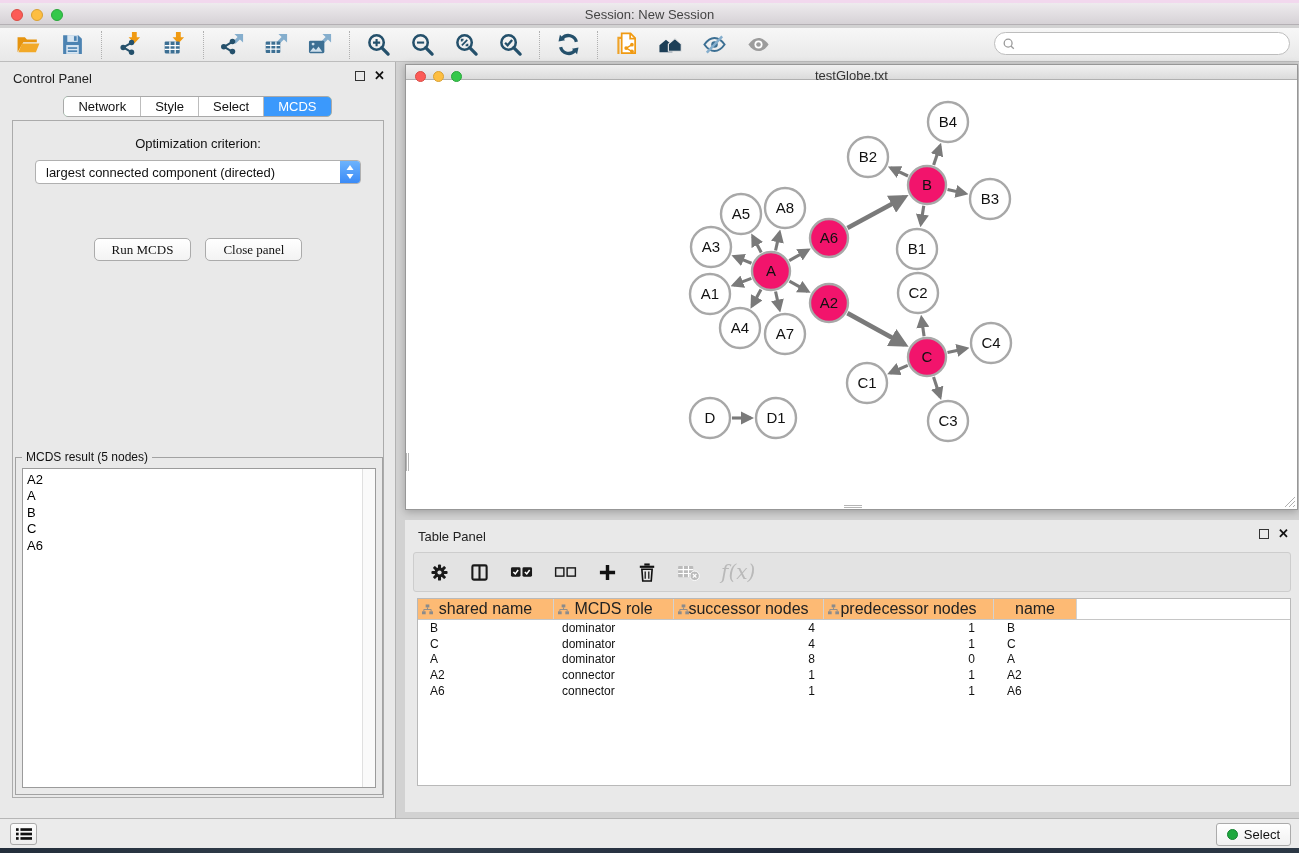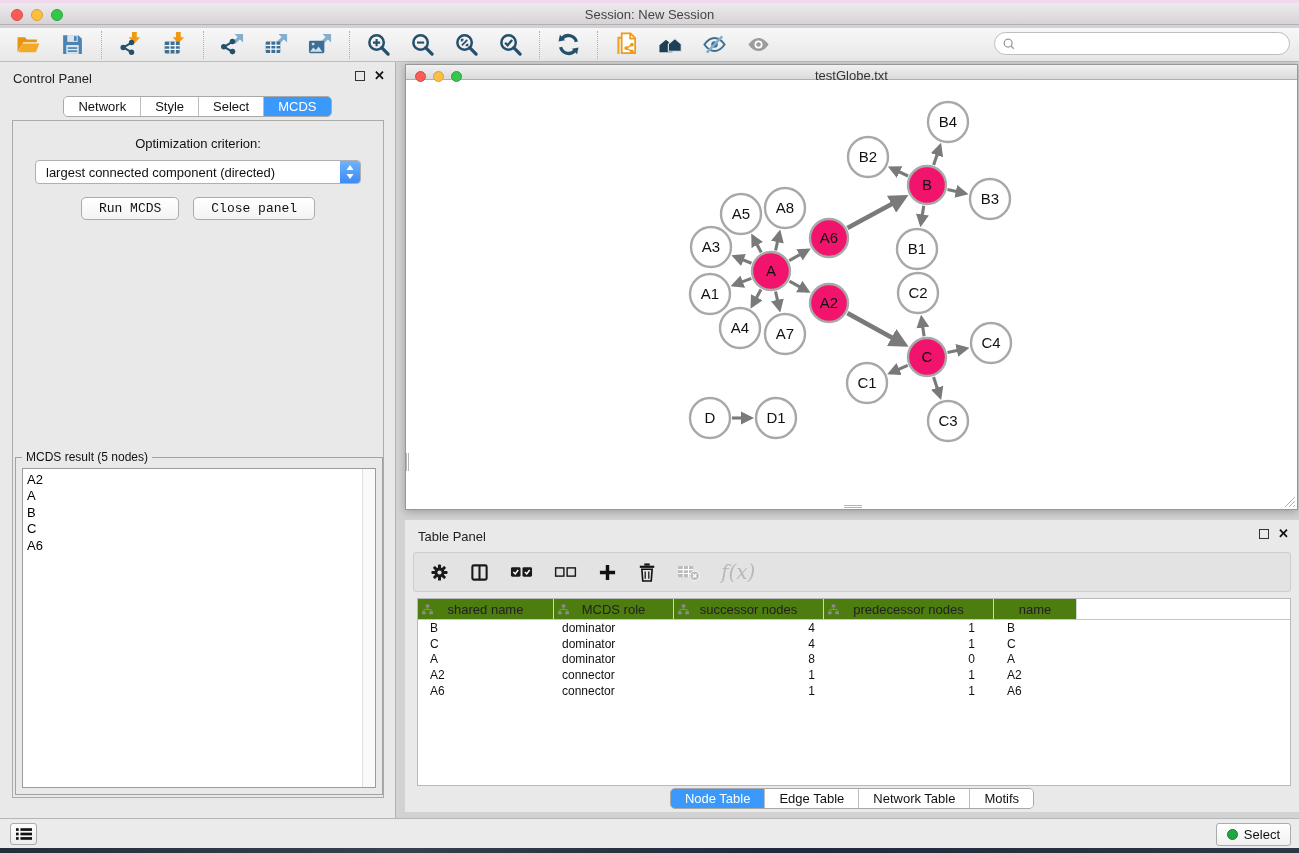--- a/index.html
+++ b/index.html
@@ -53,21 +53,21 @@
     border:1px solid #ababab; background:#e9e9e9; }
   .opt-label { text-align:center; margin-top:15px; font-size:13px; color:#111; }
   .mac-select { position:relative; margin:9px auto 0; width:326px; height:24px; background:#fff;
     border:1px solid #b0b0b0; border-radius:4px; display:flex; align-items:center; }
   .mac-select .sel-text { padding-left:10px; font-size:13px; color:#111; flex:1; }
   .mac-select .stepper { width:20px; height:22px; background:linear-gradient(#6db3fc,#3b8bf7); border-radius:0 3px 3px 0;
     display:flex; flex-direction:column; align-items:center; justify-content:center; color:#fff; }
   .stepper svg { width:10px; height:16px; }
   .btn-row { display:flex; justify-content:center; gap:14px; margin-top:13px; }
   .mac-btn { height:23px; background:linear-gradient(#ffffff,#f3f3f3); border:1px solid #ababab; border-radius:5px;
-    font-family:Liberation Mono, monospace; font-size:13px; color:#111; padding:0 17px; cursor:default; }
+    font-family:Liberation Serif, serif; font-size:13px; color:#111; padding:0 17px; cursor:default;margin-top:41px; }
 
   .result-fieldset { position:absolute; left:2px; top:336px; width:368px; height:338px;
     border:1px solid #a2a2a2; background:#e9e9e9; }
   .result-legend { position:absolute; top:-8px; left:6px; background:#e9e9e9; padding:0 4px; font-size:12px; color:#111; }
   .result-list { position:absolute; left:6px; top:10px; right:6px; bottom:6px; background:#fff;
     border:1px solid #9b9b9b; overflow:hidden; }
   .result-scroll { position:absolute; right:0; top:0; bottom:0; width:13px; background:#fafafa; border-left:1px solid #e0e0e0; }
   .result-items { padding:3px 0 0 4px; }
   .result-item { font-size:13px; line-height:16.4px; color:#000; }
 
@@ -87,22 +87,22 @@
   
   .table-panel { position:absolute; left:405px; top:520px; width:894px; height:292px; background:#e9e9e9; }
   .tp-toolbar { position:absolute; left:8px; top:32px; width:878px; height:40px; background:#e3e3e3;
     border:1px solid #cdcdcd; border-radius:3px; display:flex; align-items:center; gap:21px; padding-left:16px; }
   .tp-icon { display:flex; align-items:flex-end; justify-content:center; cursor:default; }
   .fx-label { font-family:"DejaVu Serif", serif; font-style:italic; font-size:20px; color:#b9b9b9; }
 
   .node-table { position:absolute; left:12px; top:78px; width:874px; height:188px; background:#fff;
     border:1px solid #b9b9b9; overflow:hidden; }
   .nt-header { display:flex; height:21px; background:#fff; border-bottom:1px solid #c6c6c6; }
-  .nt-hcell { position:relative; background:#4d7c0f; border-right:1px solid #d2d2d2; display:flex;
-    align-items:center; justify-content:center; font-size:13px; color:#222; }
+  .nt-hcell { position:relative; background:#fdba74; border-right:1px solid #d2d2d2; display:flex;
+    align-items:center; justify-content:center; font-size:16px; color:#222; }
   .nt-hcell svg { position:absolute; left:4px; top:5px; }
   .nt-row { display:flex; height:15.7px; align-items:center; }
   .nt-cell { font-size:12px; color:#111; white-space:nowrap; overflow:hidden; }
 
   .tp-tabs-row { position:absolute; left:0; right:0; top:268px; display:flex; justify-content:center; }
 
   
   .statusbar { position:absolute; left:0; top:818px; width:1299px; height:30px; background:#ebebeb; border-top:1px solid #b6b6b6; }
   .list-btn { position:absolute; left:10px; top:4px; width:27px; height:22px; background:linear-gradient(#fdfdfd,#ededed);
     border:1px solid #ababab; border-radius:3px; display:flex; align-items:center; justify-content:center; }
@@ -629,28 +629,20 @@
           </div>
           <div class="nt-row">
             <div class="nt-cell" style="width: 136px; text-align: left; padding-left: 12px;">A6</div>
             <div class="nt-cell" style="width: 120px; text-align: left; padding-left: 8px;">connector</div>
             <div class="nt-cell" style="width: 150px; text-align: right; padding-right: 9px;">1</div>
             <div class="nt-cell" style="width: 170px; text-align: right; padding-right: 19px;">1</div>
             <div class="nt-cell" style="width: 83px; text-align: left; padding-left: 13px;">A6</div>
           </div>
         </div>
     </div>
-    <div class="tp-tabs-row">
-        <div class="seg" id="tp-tabs">
-          <button class="seg-btn active">Node Table</button>
-          <button class="seg-btn">Edge Table</button>
-          <button class="seg-btn">Network Table</button>
-          <button class="seg-btn">Motifs</button>
-        </div>
-      </div>
   </div>
 
   <div class="statusbar">
     <div class="list-btn">
       <svg viewBox="0 0 18 15" width="16" height="14">
         <g fill="#111">
             <rect x="0" y="1" width="3" height="3"></rect>
             <rect x="5" y="1" width="13" height="3"></rect>
             <rect x="0" y="6" width="3" height="3"></rect>
             <rect x="5" y="6" width="13" height="3"></rect>

